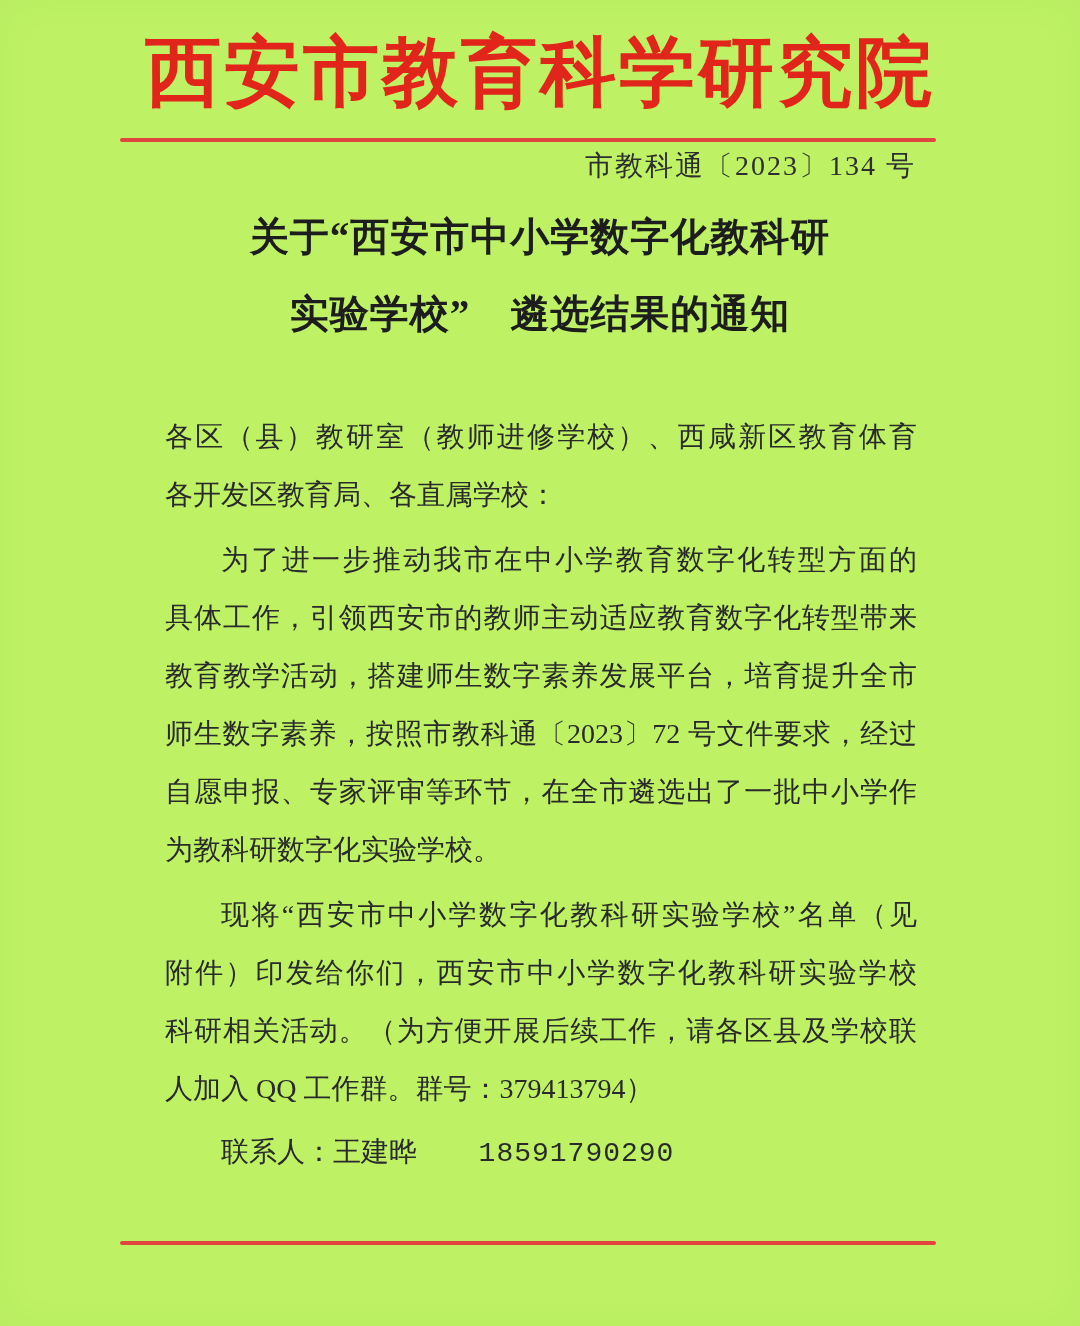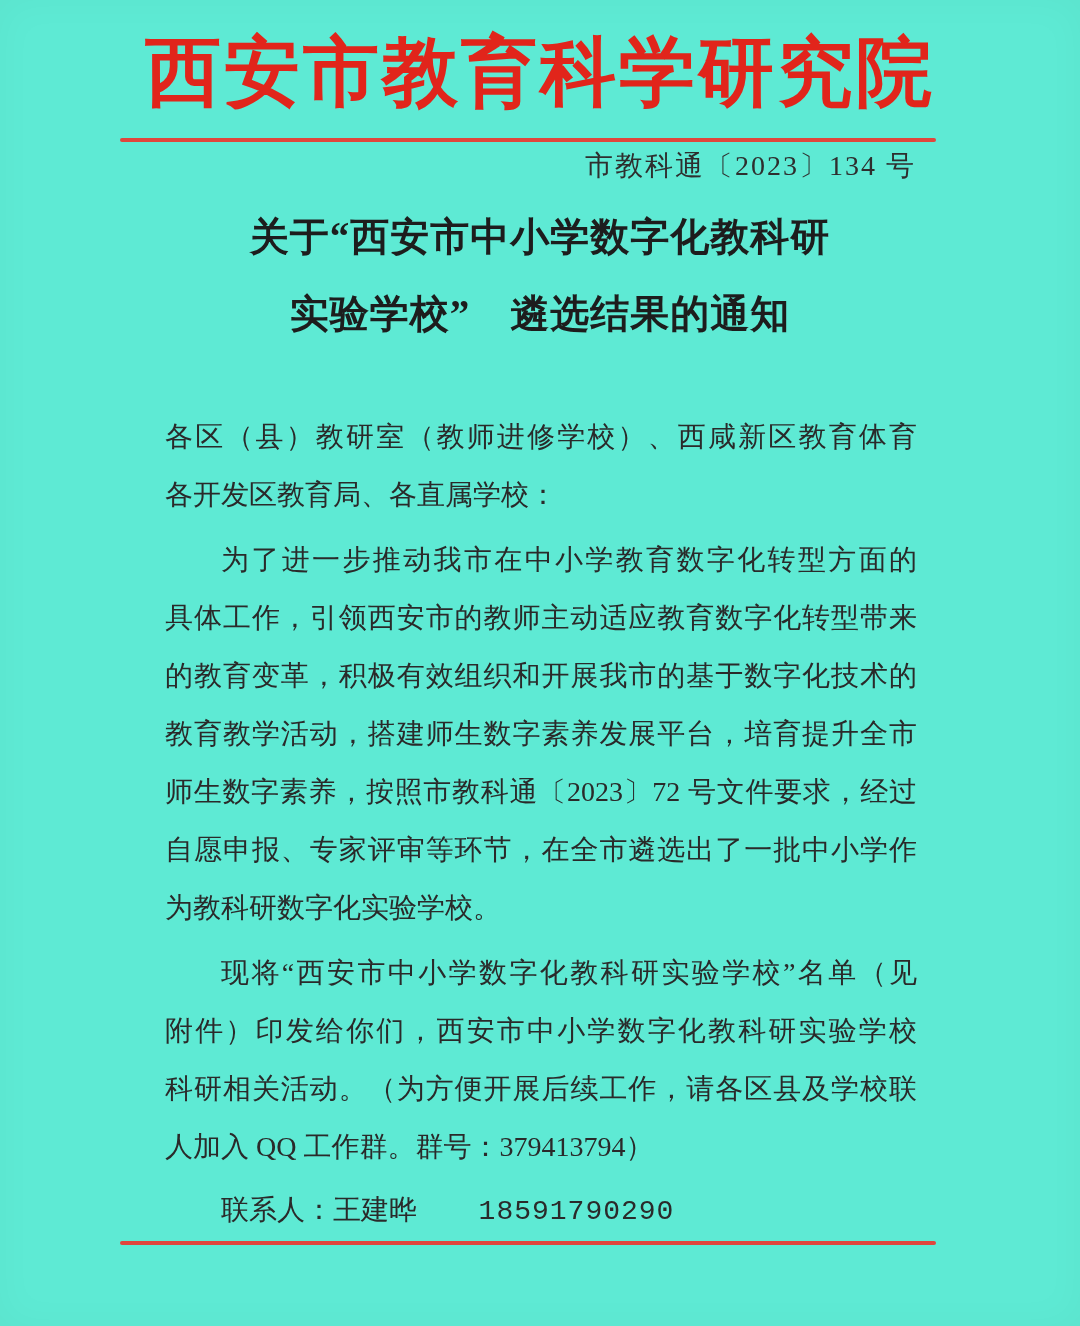--- a/index.html
+++ b/index.html
@@ -5,21 +5,21 @@
   html, body {
     margin: 0;
     padding: 0;
     background: #e9e9e9;
   }
   .page {
     position: relative;
     width: 1080px;
     height: 1326px;
     margin: 0 auto;
-    background: #5eead4;
+    background: #bef264;
     box-shadow: inset 0 0 40px rgba(0,0,0,0.03);
     overflow: hidden;
     font-family: "Liberation Serif", "DejaVu Serif", serif;
   }
   .org-name {
     position: absolute;
     top: 22px;
     left: 0;
     right: 0;
     text-align: center;
@@ -103,21 +103,20 @@
   <div class="doc-title">
     <div>关于“西安市中小学数字化教科研</div>
     <div>实验学校”　遴选结果的通知</div>
   </div>
 
   <div class="doc-body">
     <div class="line">各区（县）教研室（教师进修学校）、西咸新区教育体育局、</div>
     <div class="line end">各开发区教育局、各直属学校：</div>
     <div class="line indent para-gap">为了进一步推动我市在中小学教育数字化转型方面的</div>
     <div class="line">具体工作，引领西安市的教师主动适应教育数字化转型带来</div>
-    <div class="line">的教育变革，积极有效组织和开展我市的基于数字化技术的</div>
     <div class="line">教育教学活动，搭建师生数字素养发展平台，培育提升全市</div>
     <div class="line">师生数字素养，按照市教科通〔2023〕72 号文件要求，经过</div>
     <div class="line">自愿申报、专家评审等环节，在全市遴选出了一批中小学作</div>
     <div class="line end">为教科研数字化实验学校。</div>
     <div class="line indent para-gap">现将“西安市中小学数字化教科研实验学校”名单（见</div>
     <div class="line">附件）印发给你们，西安市中小学数字化教科研实验学校</div>
     <div class="line">科研相关活动。（为方便开展后续工作，请各区县及学校联系</div>
     <div class="line end">人加入 QQ 工作群。群号：379413794）</div>
     <div class="contact-row">
       <span>联系人：</span><span>王建晔</span><span class="contact-phone">18591790290</span>

